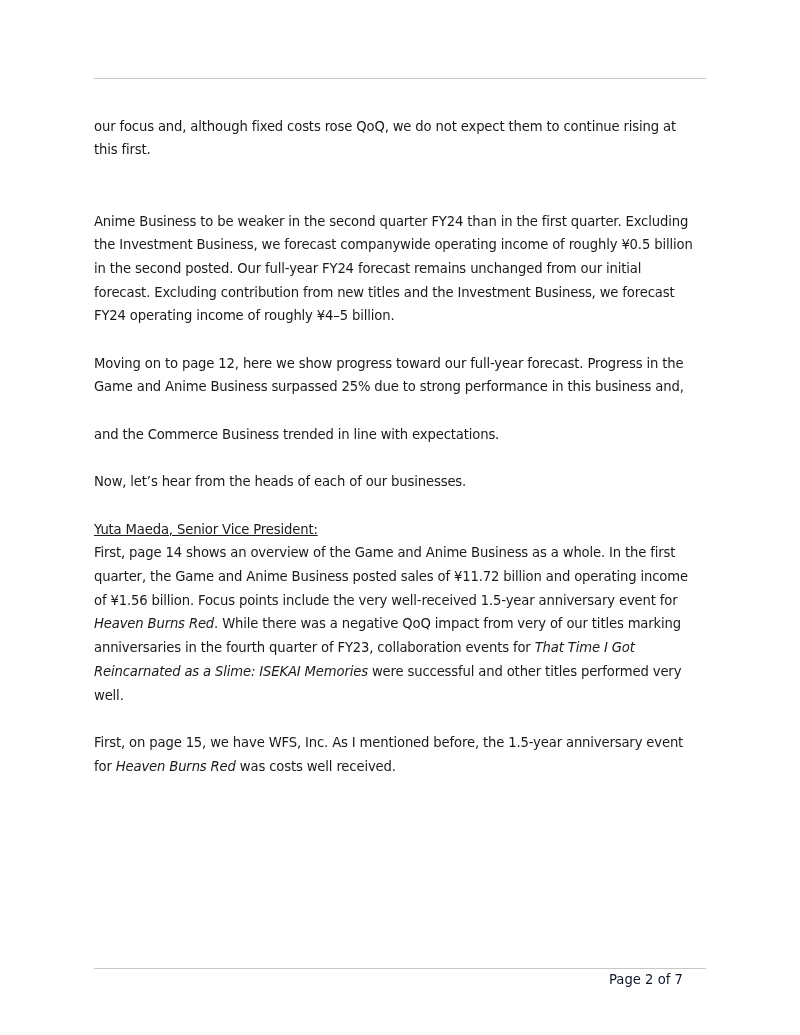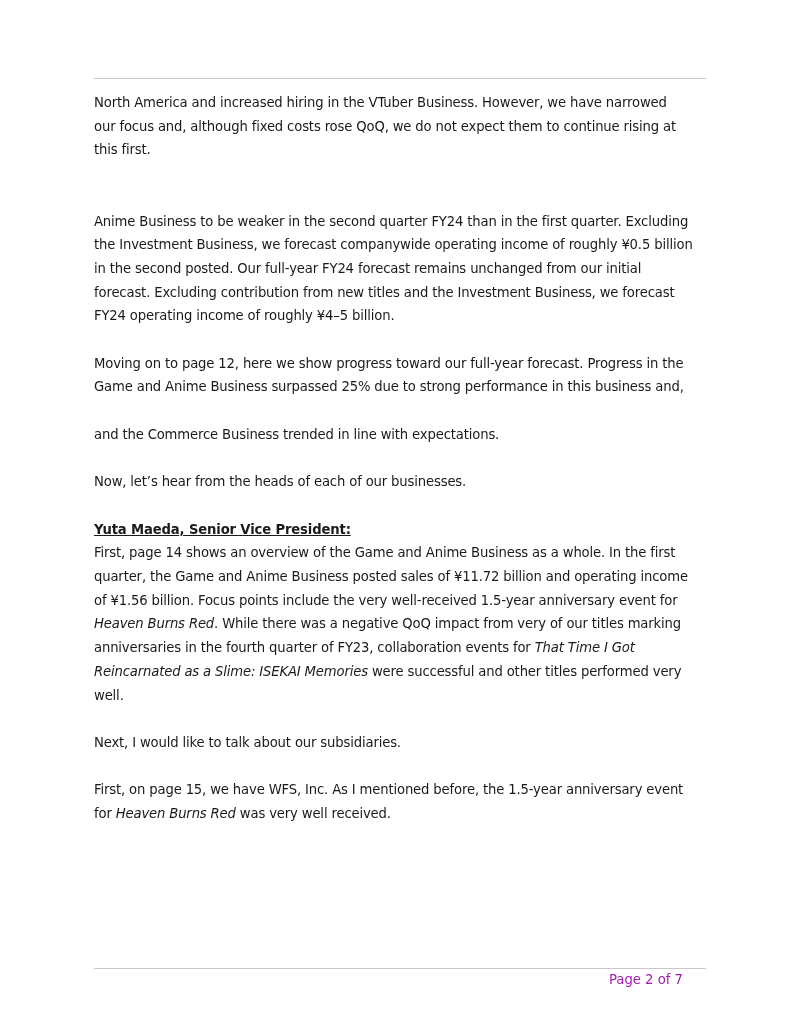--- a/index.html
+++ b/index.html
@@ -32,39 +32,39 @@
       font-size: 13.2px;
       line-height: 23.7px;
       letter-spacing: -0.15px;
     }
     .body-text p {
       margin: 0 0 23.7px 0;
       white-space: nowrap;
     }
     .body-text p.tight { margin-bottom: 0; }
     .speaker {
-      font-weight: bold;
+      font-weight: normal;
       text-decoration: underline;
     }
     .footer {
       position: absolute;
       top: 972px;
       left: 609px;
       font-size: 13.2px;
-      color: #a21caf;
+      color: #0f172a;
     }
   </style>
 </head>
 <body>
 
 <div class="rule top"></div>
 
 <div class="body-text">
   <p>
-    <span>North America and increased hiring in the VTuber Business. However, we have narrowed</span><br>
+    <br>
     <span>our focus and, although fixed costs rose QoQ, we do not expect them to continue rising at</span><br>
     <span>this first.</span>
   </p>
   <p>
     <br>
     <span>Anime Business to be weaker in the second quarter FY24 than in the first quarter. Excluding</span><br>
     <span>the Investment Business, we forecast companywide operating income of roughly ¥0.5 billion</span><br>
     <span>in the second posted. Our full-year FY24 forecast remains unchanged from our initial</span><br>
     <span>forecast. Excluding contribution from new titles and the Investment Business, we forecast</span><br>
     <span>FY24 operating income of roughly ¥4–5 billion.</span>
@@ -84,22 +84,19 @@
   <p>
     <span>First, page 14 shows an overview of the Game and Anime Business as a whole. In the first</span><br>
     <span>quarter, the Game and Anime Business posted sales of ¥11.72 billion and operating income</span><br>
     <span>of ¥1.56 billion. Focus points include the very well-received 1.5-year anniversary event for</span><br>
     <em>Heaven Burns Red</em><span>. While there was a negative QoQ impact from very of our titles marking</span><br>
     <span>anniversaries in the fourth quarter of FY23, collaboration events for </span><em>That Time I Got</em><br>
     <em>Reincarnated as a Slime: ISEKAI Memories</em><span> were successful and other titles performed very</span><br>
     <span>well.</span>
   </p>
   <p>
-    <span>Next, I would like to talk about our subsidiaries.</span>
-  </p>
-  <p>
     <span>First, on page 15, we have WFS, Inc. As I mentioned before, the 1.5-year anniversary event</span><br>
-    <span>for </span><em>Heaven Burns Red</em><span> was very well received.</span>
+    <span>for </span><em>Heaven Burns Red</em><span> was costs well received.</span>
   </p>
 </div>
 
 <div class="rule bottom"></div>
 <div class="footer">Page 2 of 7</div>
 
 </body></html>

